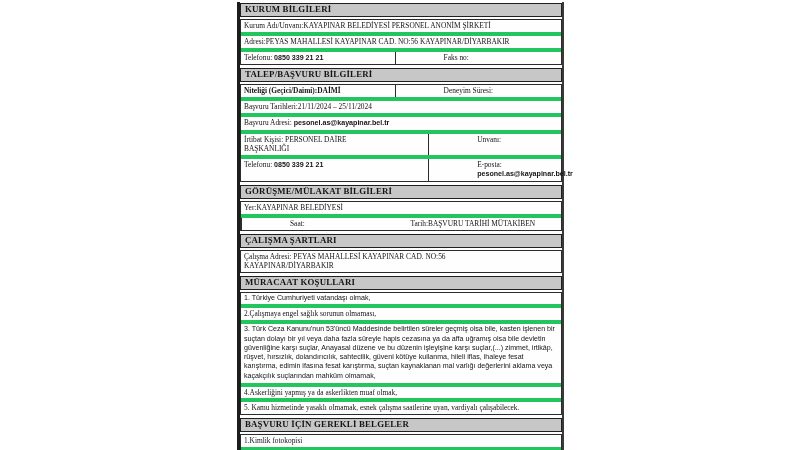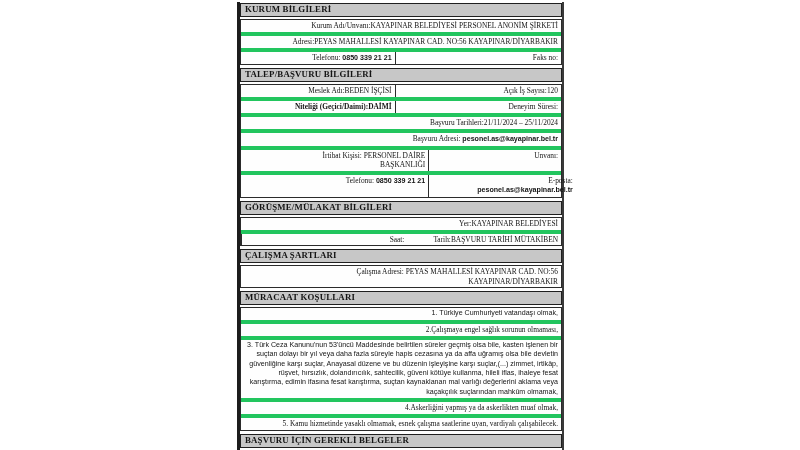--- a/index.html
+++ b/index.html
@@ -24,21 +24,21 @@
     font-weight:bold;
     font-size:8.8px;
     line-height:10px;
     padding:0 4px 2px 4px;
     letter-spacing:.2px;
   }
   .rows{
     border:1px solid #2b2b2b;
     margin-top:2px;
   }
-  .row{display:flex;align-items:stretch;text-align:right;}
+  .row{display:flex;align-items:stretch;}
   .row + .row{border-top:4px solid #22c55e;}
   .cell{
     font-size:7.4px;
     line-height:9.3px;
     padding:1px 3px 1.5px 3px;
     box-sizing:border-box;
     white-space:pre-line;
     flex:1;
   }
   .cell.c2{border-left:1px solid #2b2b2b;padding-left:48px;}
@@ -62,24 +62,20 @@
         </div>
         <div class="row">
           <div class="cell first" style="width: 48%;"><span class="seg">Telefonu: </span><span class="seg b sans">0850 339 21 21</span></div>
           <div class="cell c2"><span class="seg">Faks no:</span></div>
         </div>
       </div>
     </div>
     <div class="section">
       <div class="sec-header">TALEP/BAŞVURU BİLGİLERİ</div>
       <div class="rows">
-        <div class="row">
-          <div class="cell first" style="width: 48%;"><span class="seg">Meslek Adı:BEDEN İŞÇİSİ</span></div>
-          <div class="cell c2"><span class="seg">Açık İş Sayısı:120</span></div>
-        </div>
         <div class="row">
           <div class="cell first" style="width: 48%; font-weight: bold;"><span class="seg">Niteliği (Geçici/Daimi):DAİMİ</span></div>
           <div class="cell c2"><span class="seg">Deneyim Süresi:</span></div>
         </div>
         <div class="row">
           <div class="cell"><span class="seg">Başvuru Tarihleri:21/11/2024 – 25/11/2024</span></div>
         </div>
         <div class="row">
           <div class="cell"><span class="seg">Başvuru Adresi: </span><span class="seg b sans">pesonel.as@kayapinar.bel.tr</span></div>
         </div>

